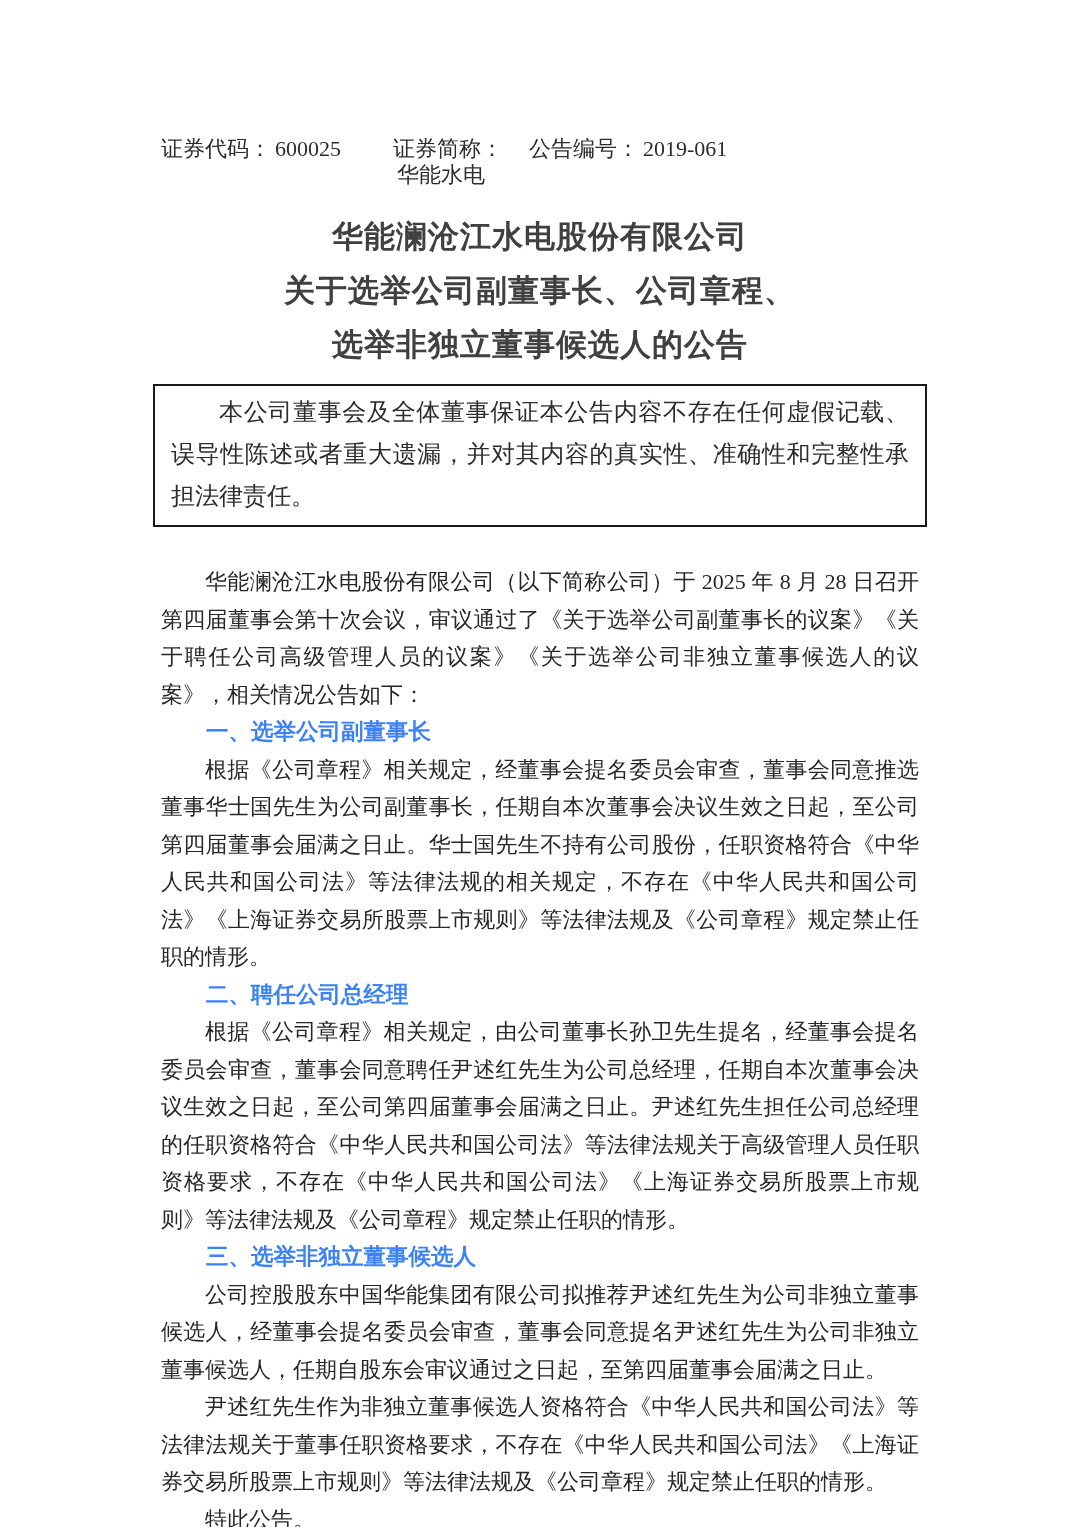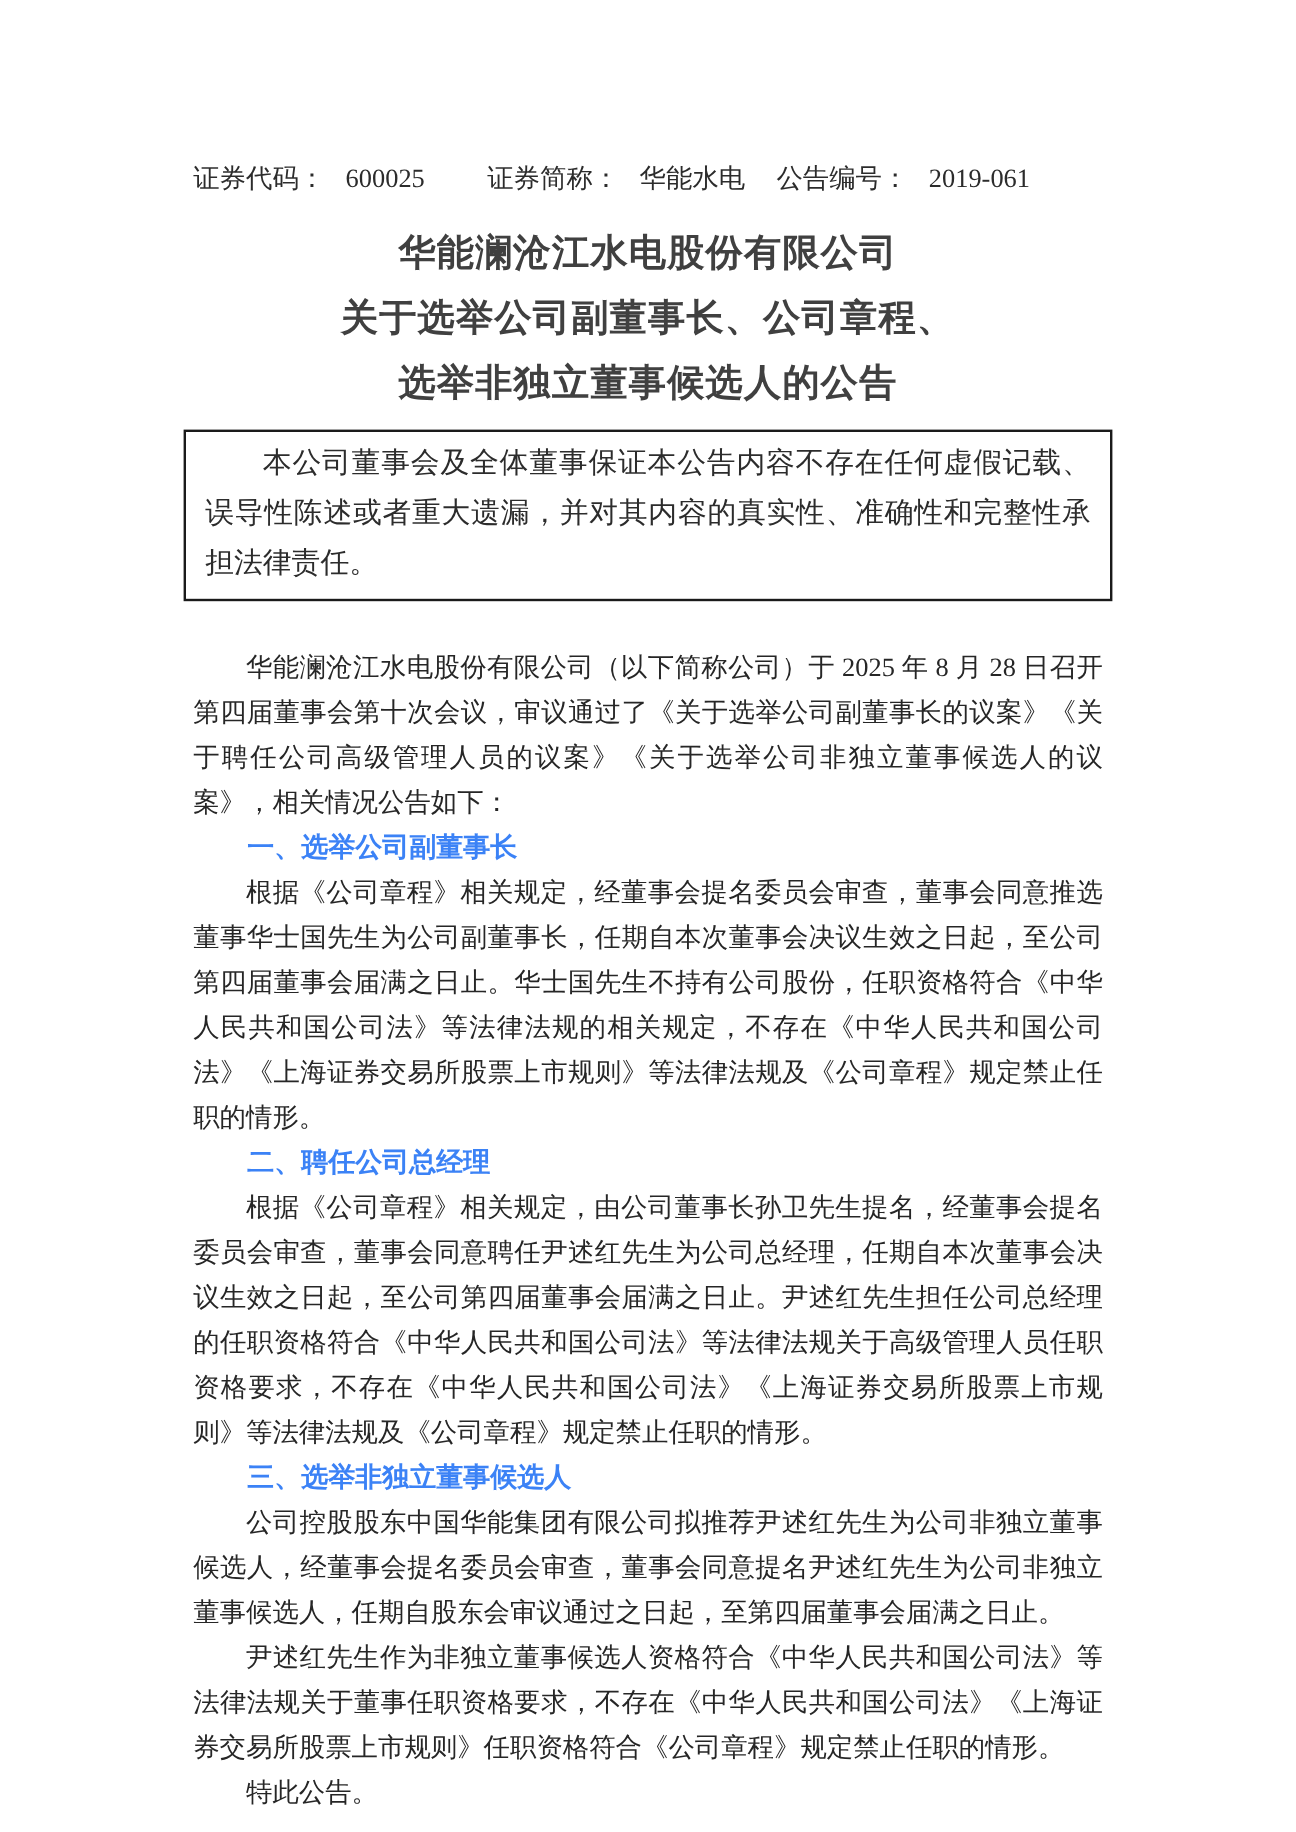--- a/index.html
+++ b/index.html
@@ -19,22 +19,22 @@
   }
   .header-row {
     font-size: 22px;
     line-height: 26px;
     color: #2c2c2c;
     white-space: nowrap;
     display: flex;
     align-items: flex-start;
   }
   .header-seg { display: inline-flex; }
-  .header-seg .seg-value { margin-left: 17px; }
-  .seg-gap-1 { margin-left: 52px; }
+  .header-seg .seg-value { margin-left: 4px; }
+  .seg-gap-1 { margin-left: 52px; flex-direction: column; }
   .seg-gap-2 { margin-left: 26px; }
   .title-block {
     margin-top: 22px;
     text-align: center;
     font-family: "Liberation Sans", "DejaVu Sans", sans-serif;
     font-weight: 700;
     font-size: 31px;
     line-height: 54px;
     color: #404040;
     letter-spacing: 1px;
@@ -104,18 +104,18 @@
     <p>华能澜沧江水电股份有限公司（以下简称公司）于 2025 年 8 月 28 日召开第四届董事会第十次会议，审议通过了《关于选举公司副董事长的议案》《关于聘任公司高级管理人员的议案》《关于选举公司非独立董事候选人的议案》，相关情况公告如下：</p>
 
     <div class="section-heading">一、选举公司副董事长</div>
     <p>根据《公司章程》相关规定，经董事会提名委员会审查，董事会同意推选董事华士国先生为公司副董事长，任期自本次董事会决议生效之日起，至公司第四届董事会届满之日止。华士国先生不持有公司股份，任职资格符合《中华人民共和国公司法》等法律法规的相关规定，不存在《中华人民共和国公司法》《上海证券交易所股票上市规则》等法律法规及《公司章程》规定禁止任职的情形。</p>
 
     <div class="section-heading">二、聘任公司总经理</div>
     <p>根据《公司章程》相关规定，由公司董事长孙卫先生提名，经董事会提名委员会审查，董事会同意聘任尹述红先生为公司总经理，任期自本次董事会决议生效之日起，至公司第四届董事会届满之日止。尹述红先生担任公司总经理的任职资格符合《中华人民共和国公司法》等法律法规关于高级管理人员任职资格要求，不存在《中华人民共和国公司法》《上海证券交易所股票上市规则》等法律法规及《公司章程》规定禁止任职的情形。</p>
 
     <div class="section-heading">三、选举非独立董事候选人</div>
     <p>公司控股股东中国华能集团有限公司拟推荐尹述红先生为公司非独立董事候选人，经董事会提名委员会审查，董事会同意提名尹述红先生为公司非独立董事候选人，任期自股东会审议通过之日起，至第四届董事会届满之日止。</p>
-    <p>尹述红先生作为非独立董事候选人资格符合《中华人民共和国公司法》等法律法规关于董事任职资格要求，不存在《中华人民共和国公司法》《上海证券交易所股票上市规则》任职资格符合《公司章程》规定禁止任职的情形。</p>
+    <p>尹述红先生作为非独立董事候选人资格符合《中华人民共和国公司法》等法律法规关于董事任职资格要求，不存在《中华人民共和国公司法》《上海证券交易所股票上市规则》等法律法规及《公司章程》规定禁止任职的情形。</p>
 
     <p>特此公告。</p>
   </div>
 
 </div>
 
 </body></html>

